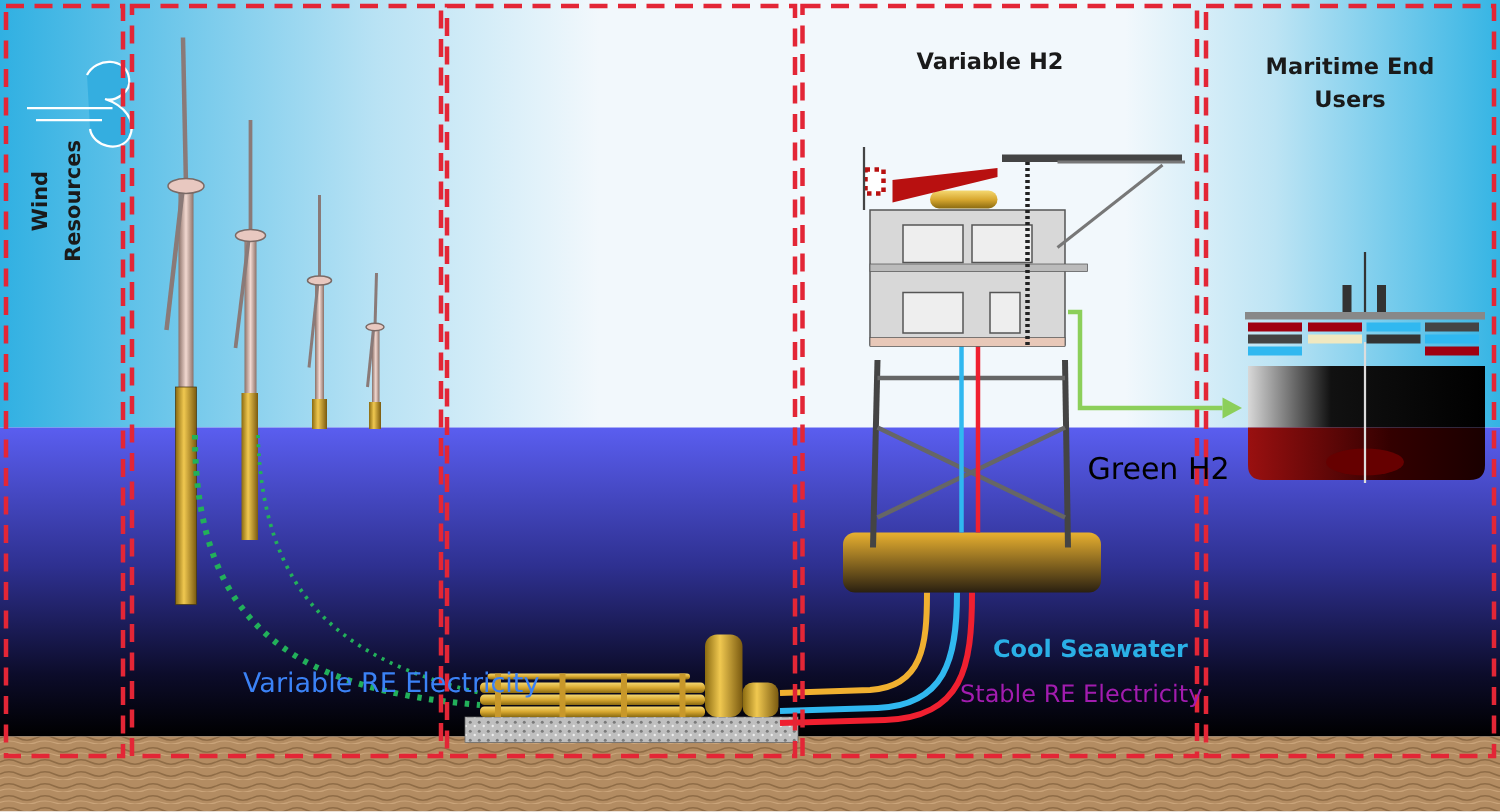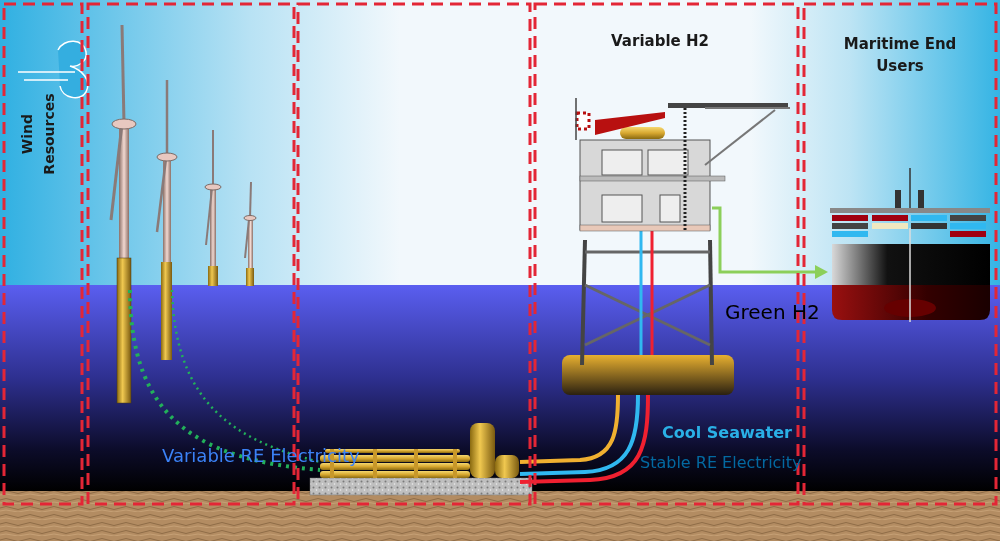--- a/index.html
+++ b/index.html
@@ -200,15 +200,15 @@
   </div>
 
   <div class="label" style="left:825px; top:33px; width:150px;">
     <div>Maritime End</div>
     <div>Users</div>
   </div>
 
   
   <div class="flow" style="left:162px; top:400px; color:#3b82f6;margin-top:45px;">Variable RE Electricity</div>
   <div class="flow" style="left:662px; top:423px; color:#2ab0e6; font-size:16px;font-weight:bold;">Cool Seawater</div>
-  <div class="flow" style="left:640px; top:453px; color:#0369a1; font-size:16px;">Stable RE Electricity</div>
+  <div class="flow" style="left:640px; top:453px; color:#a21caf; font-size:16px;">Stable RE Electricity</div>
   <div class="flow" style="left:725px; top:300px; color:#000000; font-size:20px;">Green H2</div>
 </div>
 
 </body></html>

